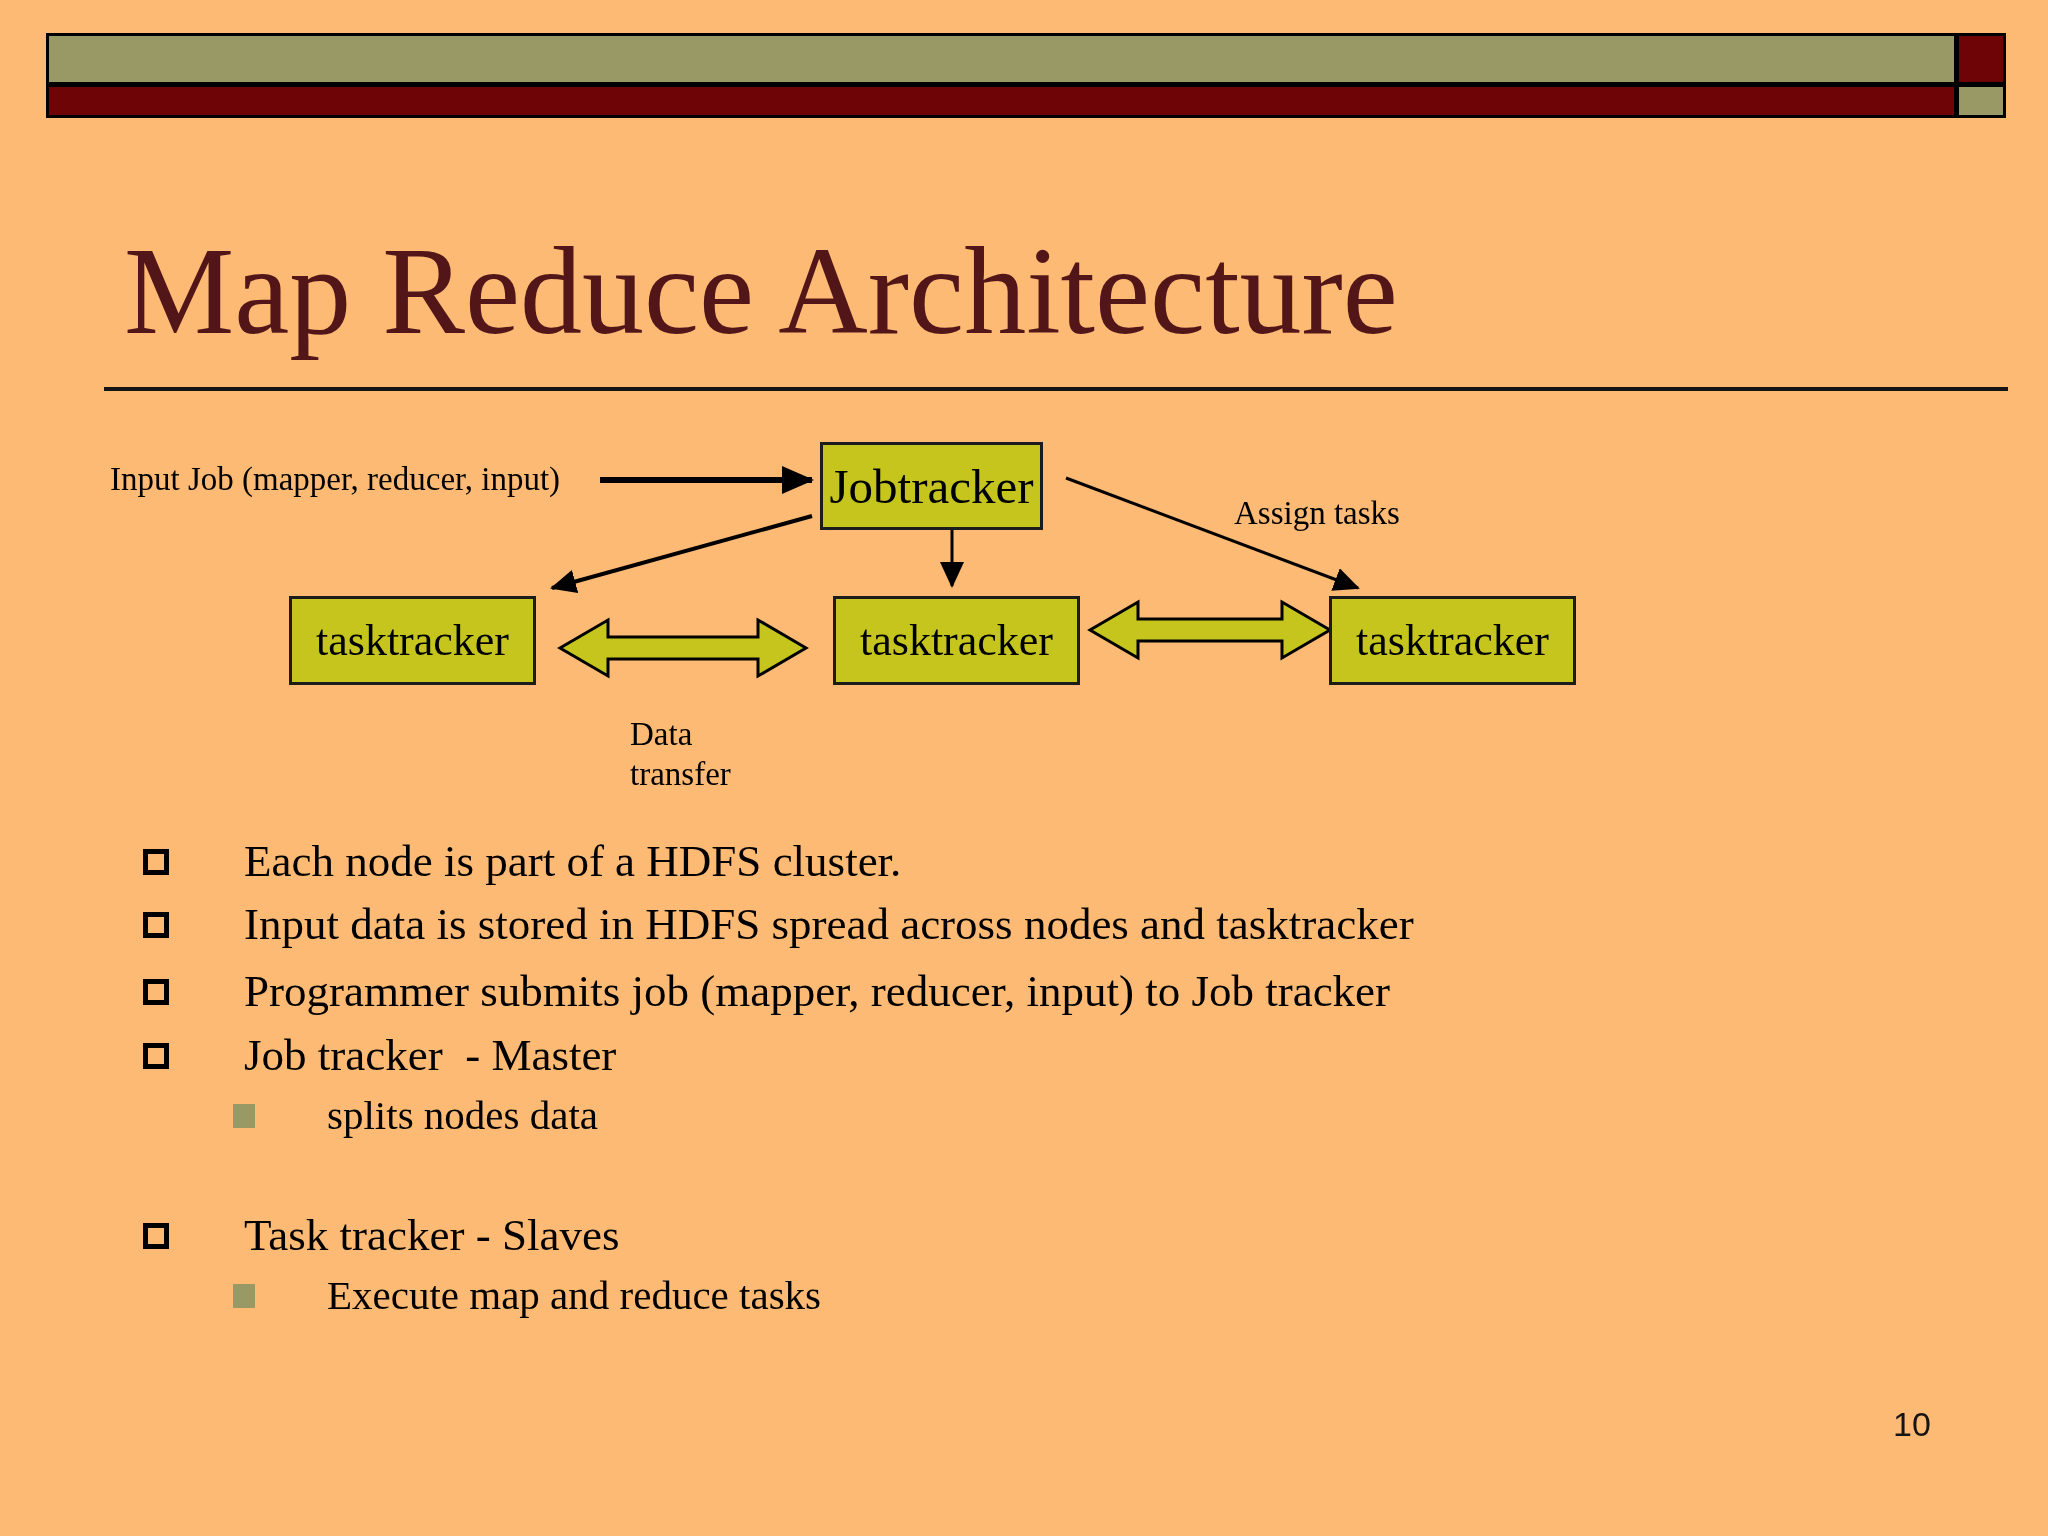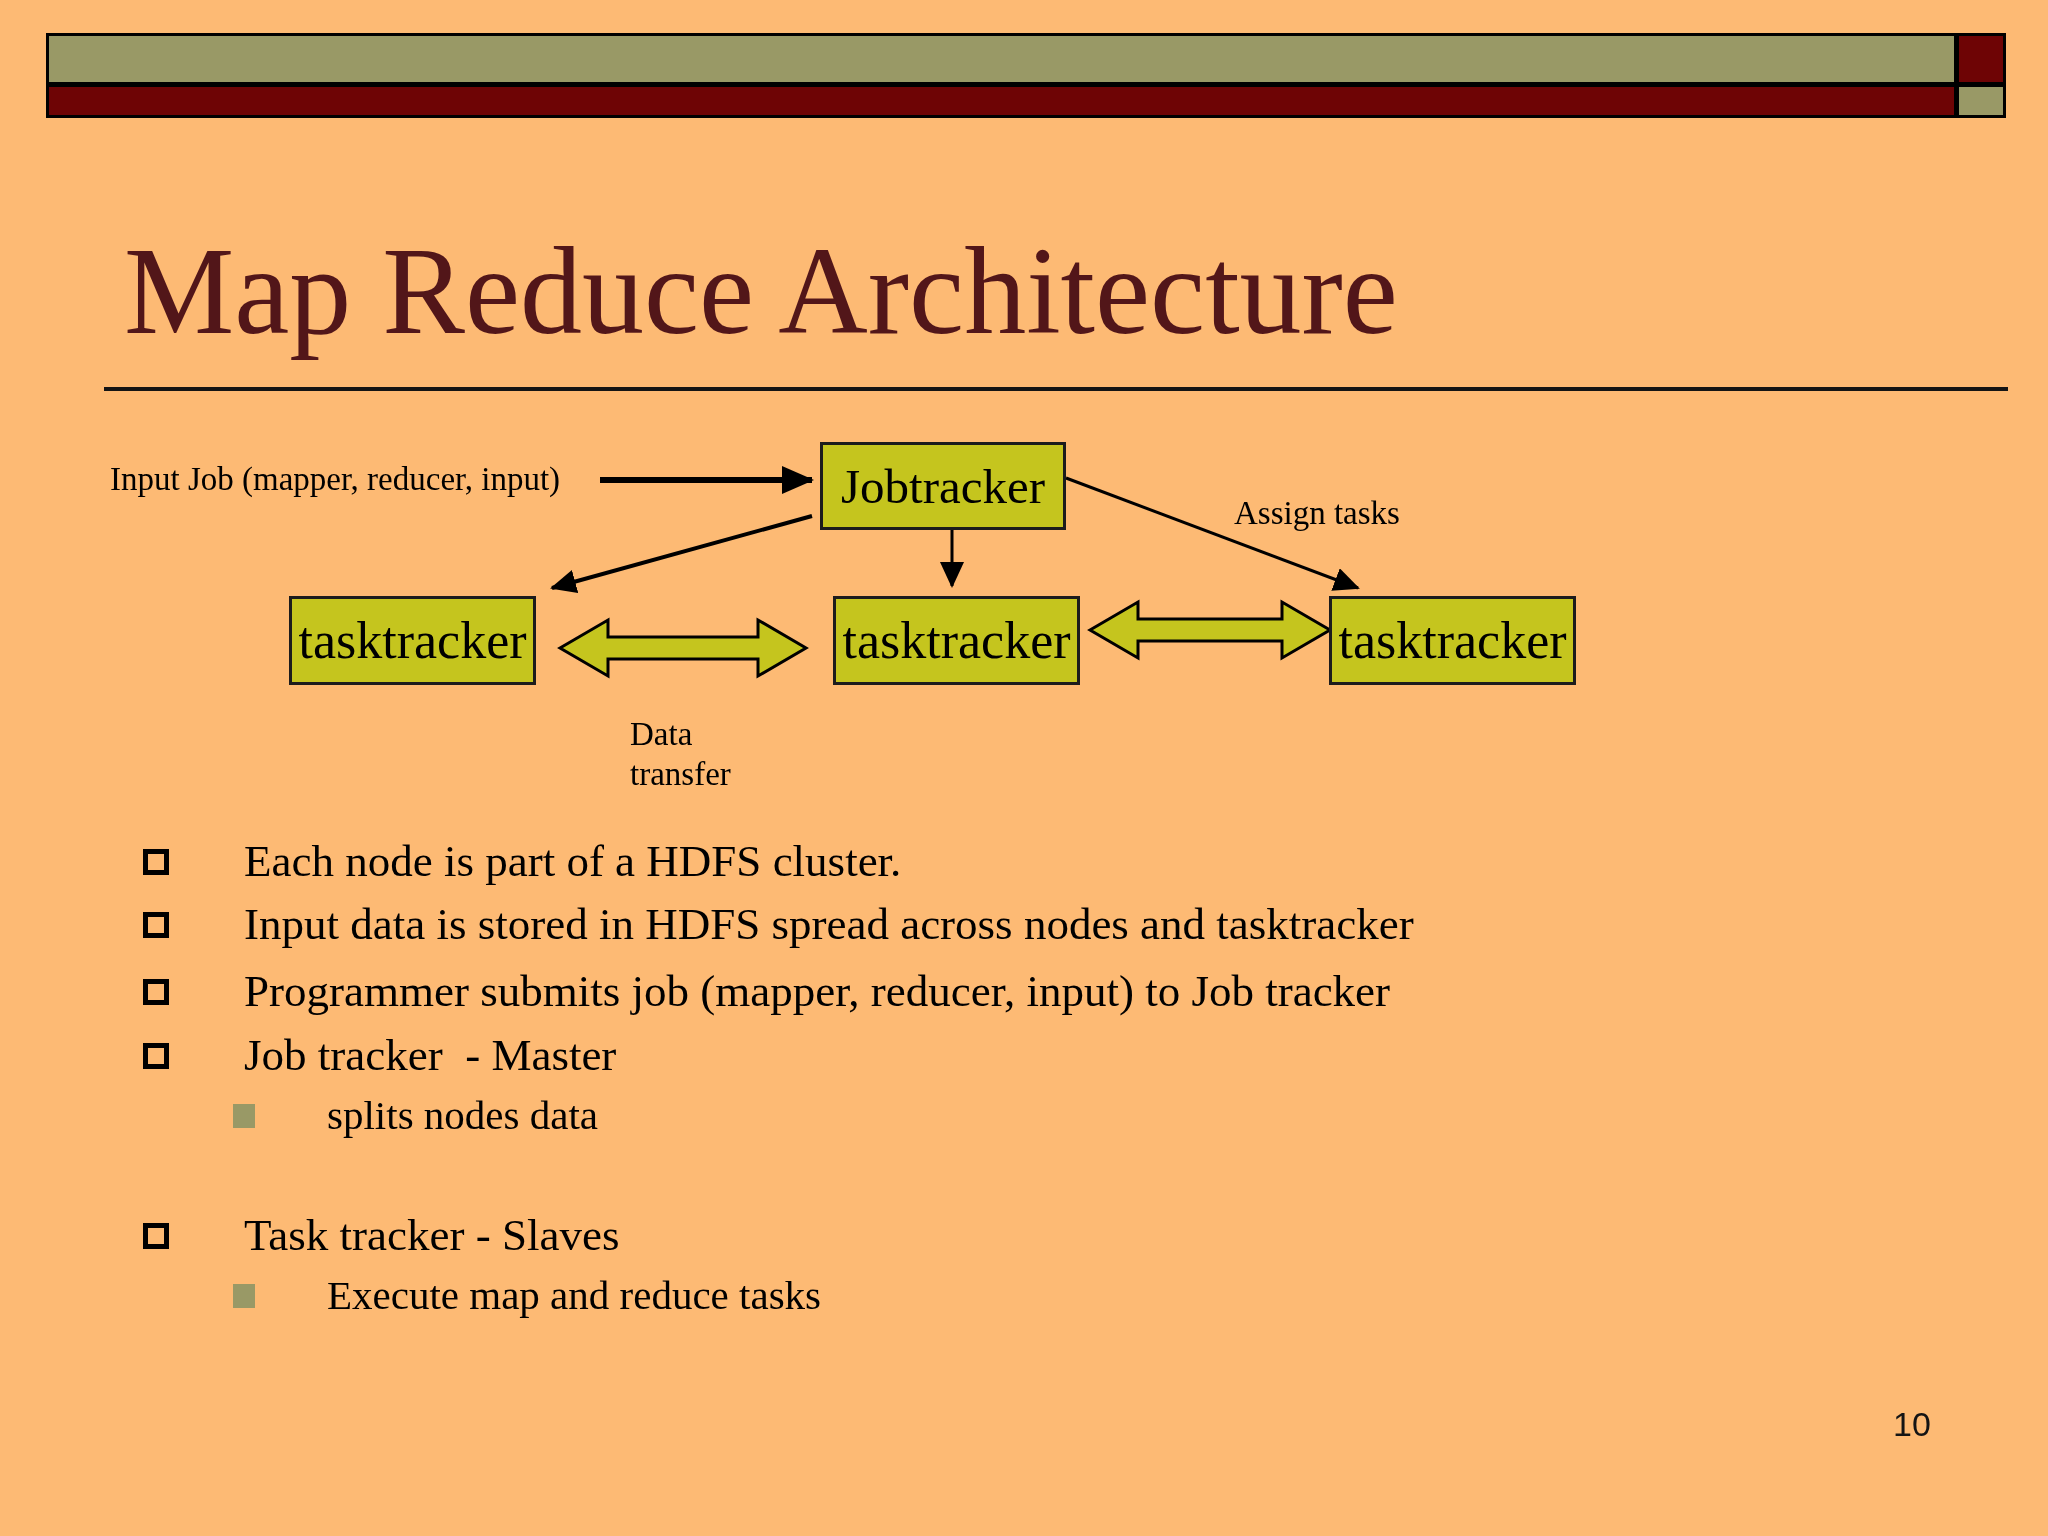--- a/index.html
+++ b/index.html
@@ -20,23 +20,23 @@
   .title {
     left:124px; top:224px; width:1700px;
     font-size:124px; line-height:1.1; color:#521619; white-space:nowrap;
   }
   .title-rule { left:104px; top:387px; width:1904px; height:4px; background:#141414; }
 
   
   .node {
     box-sizing:border-box; background:#c5c51e; border:3px solid #1c1c1c;
     display:flex; align-items:center; justify-content:center;
-    font-size:52px; line-height:1;
+    font-size:44px; line-height:1;
   }
-  .node-jobtracker  { left:820px;  top:442px; width:246px; height:88px; font-size:49px; }
+  .node-jobtracker  { left:820px;  top:442px; width:223px; height:88px; font-size:49px; }
   .node-tt1 { left:289px;  top:596px; width:247px; height:89px; }
   .node-tt2 { left:833px;  top:596px; width:247px; height:89px; }
   .node-tt3 { left:1329px; top:596px; width:247px; height:89px; }
 
   .dlabel { font-size:33px; line-height:40px; white-space:pre-wrap; }
   .lbl-input    { left:110px;  top:459px; }
   .lbl-assign   { left:1234px; top:493px; }
   .lbl-transfer { left:630px;  top:714px; }
 
   svg.arrows { left:0; top:0; pointer-events:none; }

